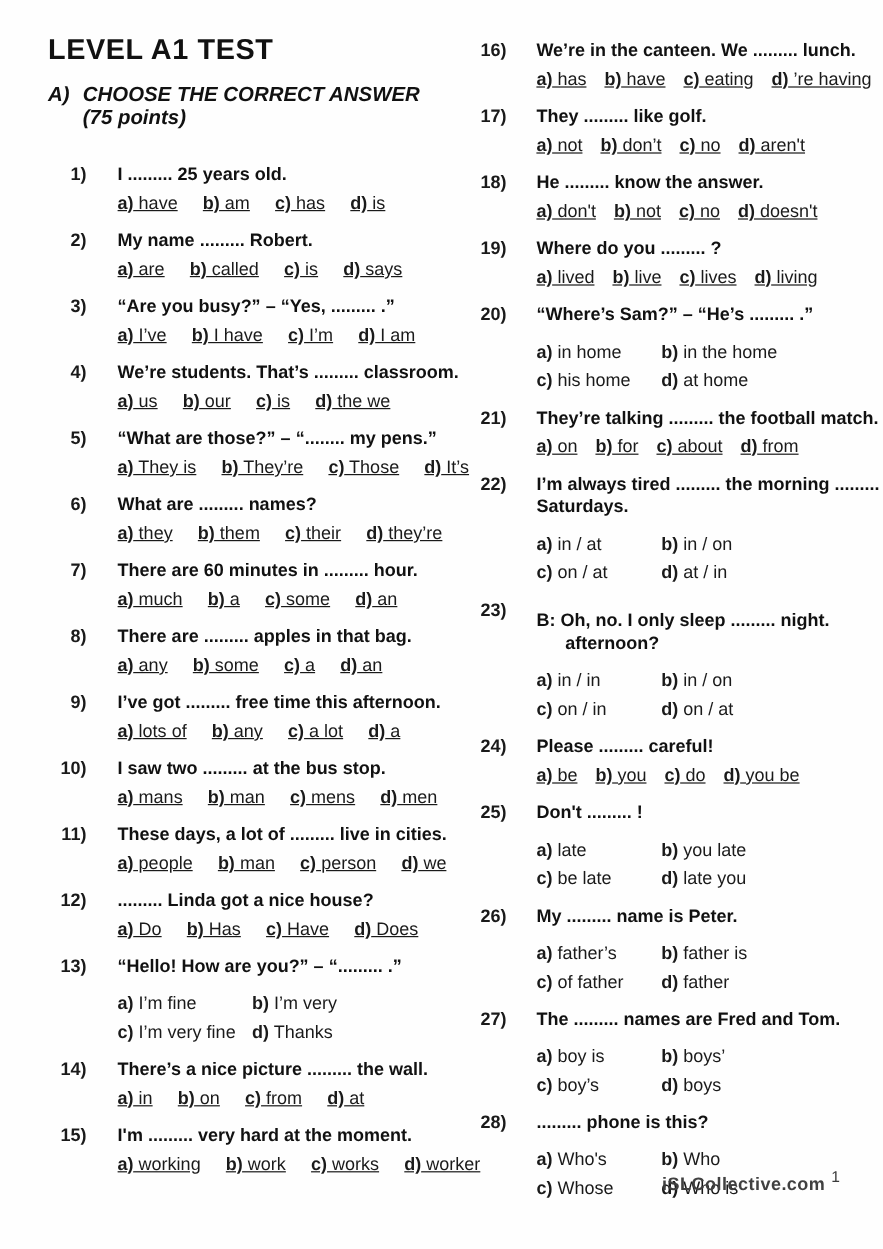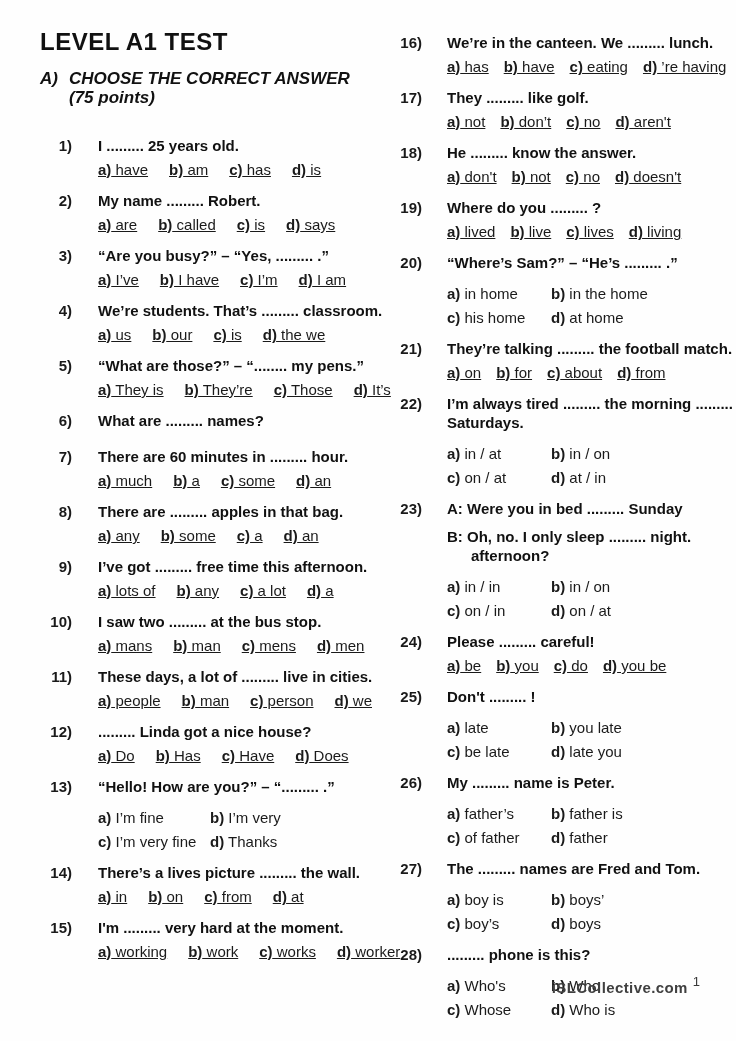--- a/index.html
+++ b/index.html
@@ -214,20 +214,26 @@
             </div>
     </div>
   </div>
 
   <div class="question">
     <div class="qnum">6)</div>
     <div class="qbody">
       <div class="stem">
               <div class="stem-line">What are ......... names?</div>
             </div>
+      <div class="opts row">
+              <span class="opt"><b>a)</b><span> they</span></span>
+              <span class="opt"><b>b)</b><span> them</span></span>
+              <span class="opt"><b>c)</b><span> their</span></span>
+              <span class="opt"><b>d)</b><span> they’re</span></span>
+            </div>
     </div>
   </div>
 
   <div class="question">
     <div class="qnum">7)</div>
     <div class="qbody">
       <div class="stem">
               <div class="stem-line">There are 60 minutes in ......... hour.</div>
             </div>
       <div class="opts row">
@@ -326,21 +332,21 @@
               <span class="opt"><b>c)</b><span> I’m very fine</span></span>
               <span class="opt"><b>d)</b><span> Thanks</span></span>
             </div>
     </div>
   </div>
 
   <div class="question">
     <div class="qnum">14)</div>
     <div class="qbody">
       <div class="stem">
-              <div class="stem-line">There’s a lives picture ......... the wall.</div>
+              <div class="stem-line">There’s a nice picture ......... the wall.</div>
             </div>
       <div class="opts row">
               <span class="opt"><b>a)</b><span> in</span></span>
               <span class="opt"><b>b)</b><span> on</span></span>
               <span class="opt"><b>c)</b><span> from</span></span>
               <span class="opt"><b>d)</b><span> at</span></span>
             </div>
     </div>
   </div>
 
@@ -466,21 +472,20 @@
               <span class="opt"><b>c)</b><span> on  /  at</span></span>
               <span class="opt"><b>d)</b><span> at  /  in</span></span>
             </div>
     </div>
   </div>
 
   <div class="question">
     <div class="qnum">23)</div>
     <div class="qbody">
       <div class="stem">
-              <div class="stem-line">A: Were you in bed ......... Sunday</div>
               <div class="stem-line gap">B: Oh, no. I only sleep ......... night.</div>
               <div class="stem-line indent">afternoon?</div>
             </div>
       <div class="opts grid">
               <span class="opt"><b>a)</b><span> in / in</span></span>
               <span class="opt"><b>b)</b><span> in / on</span></span>
               <span class="opt"><b>c)</b><span> on / in</span></span>
               <span class="opt"><b>d)</b><span> on / at</span></span>
             </div>
     </div>

